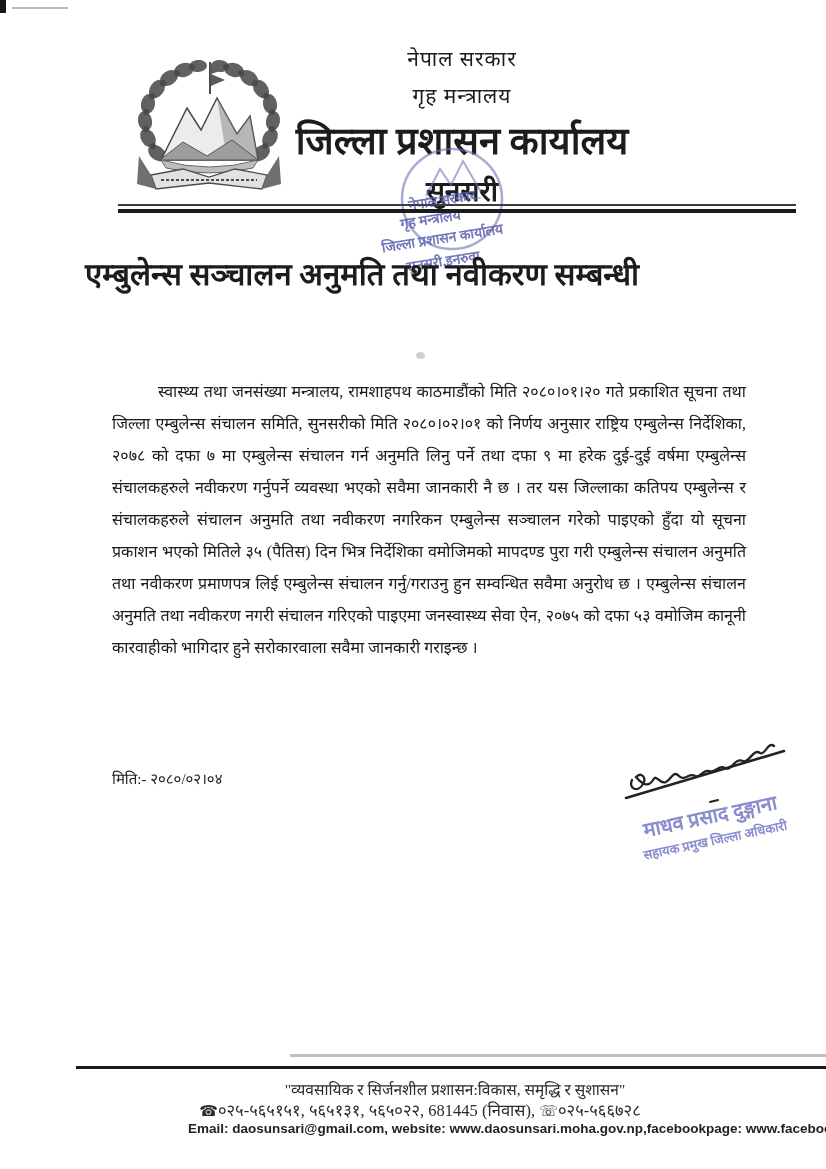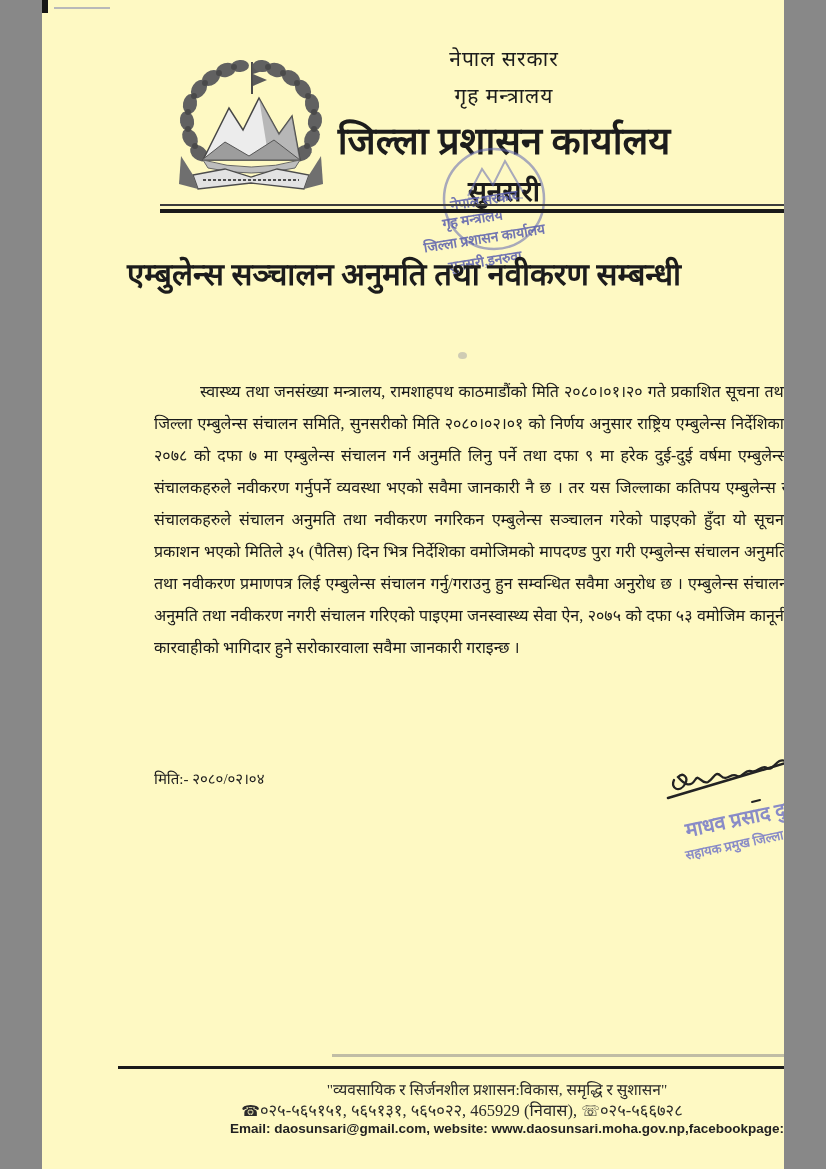--- a/index.html
+++ b/index.html
@@ -1,18 +1,18 @@
 <!DOCTYPE html>
 <html><head>
 <meta charset="utf-8">
 <style>
   html,body{margin:0;padding:0;background:#888;}
   .page{
-    position:relative;width:742px;height:1169px;margin:0 auto;
-    background:#fef9c3;overflow:hidden;
+    position:relative;width:826px;height:1169px;margin:0 auto;
+    background:#ffffff;overflow:hidden;
     font-family:"Liberation Serif","DejaVu Serif",serif;
     color:#1c1c1c;
   }
   
   .corner-mark{position:absolute;left:0;top:0;width:6px;height:13px;background:#161616;}
   .top-streak{position:absolute;left:12px;top:7px;width:56px;height:2px;background:#b9b9b9;}
   .smudge{position:absolute;left:416px;top:352px;width:9px;height:7px;background:#a8a8a8;border-radius:50%;opacity:.55;}
   
   .emblem{position:absolute;left:131px;top:56px;}
   
@@ -159,17 +159,17 @@
   <div class="sigstamp">
     <div class="sname">माधव प्रसाद दुङ्गाना</div>
     <div class="stitle">सहायक प्रमुख जिल्ला अधिकारी</div>
   </div>
 
   <div class="fstreak"></div>
   <div class="frule"></div>
 
   <div class="motto">"व्यवसायिक र सिर्जनशील प्रशासन:विकास, समृद्धि र सुशासन"</div>
 
-  <div class="phones"><span class="picon">☎</span><span>०२५-५६५१५१, ५६५१३१, ५६५०२२, 465929 (निवास), </span><span class="picon">☏</span><span>०२५-५६६७२८</span></div>
+  <div class="phones"><span class="picon">☎</span><span>०२५-५६५१५१, ५६५१३१, ५६५०२२, 681445 (निवास), </span><span class="picon">☏</span><span>०२५-५६६७२८</span></div>
 
   <div class="contact"><span>Email: </span><span class="u">daosunsari@gmail.com,</span><span> website: </span><span class="u">www.daosunsari.moha.gov.np,</span><span>facebookpage: </span><span class="u">www.facebook.com/daosunsari</span></div>
 
 </div>
 
 </body></html>

